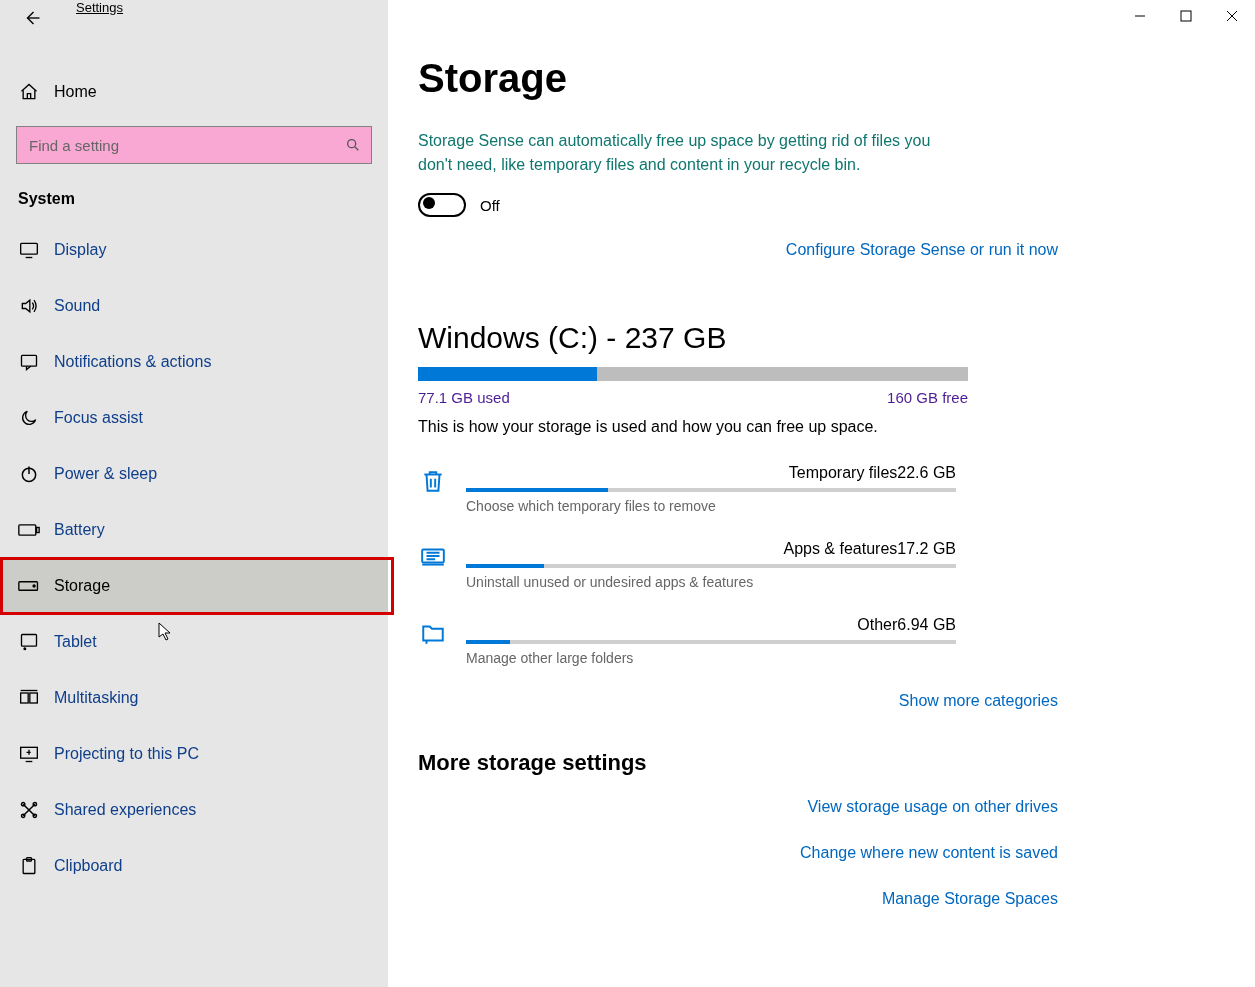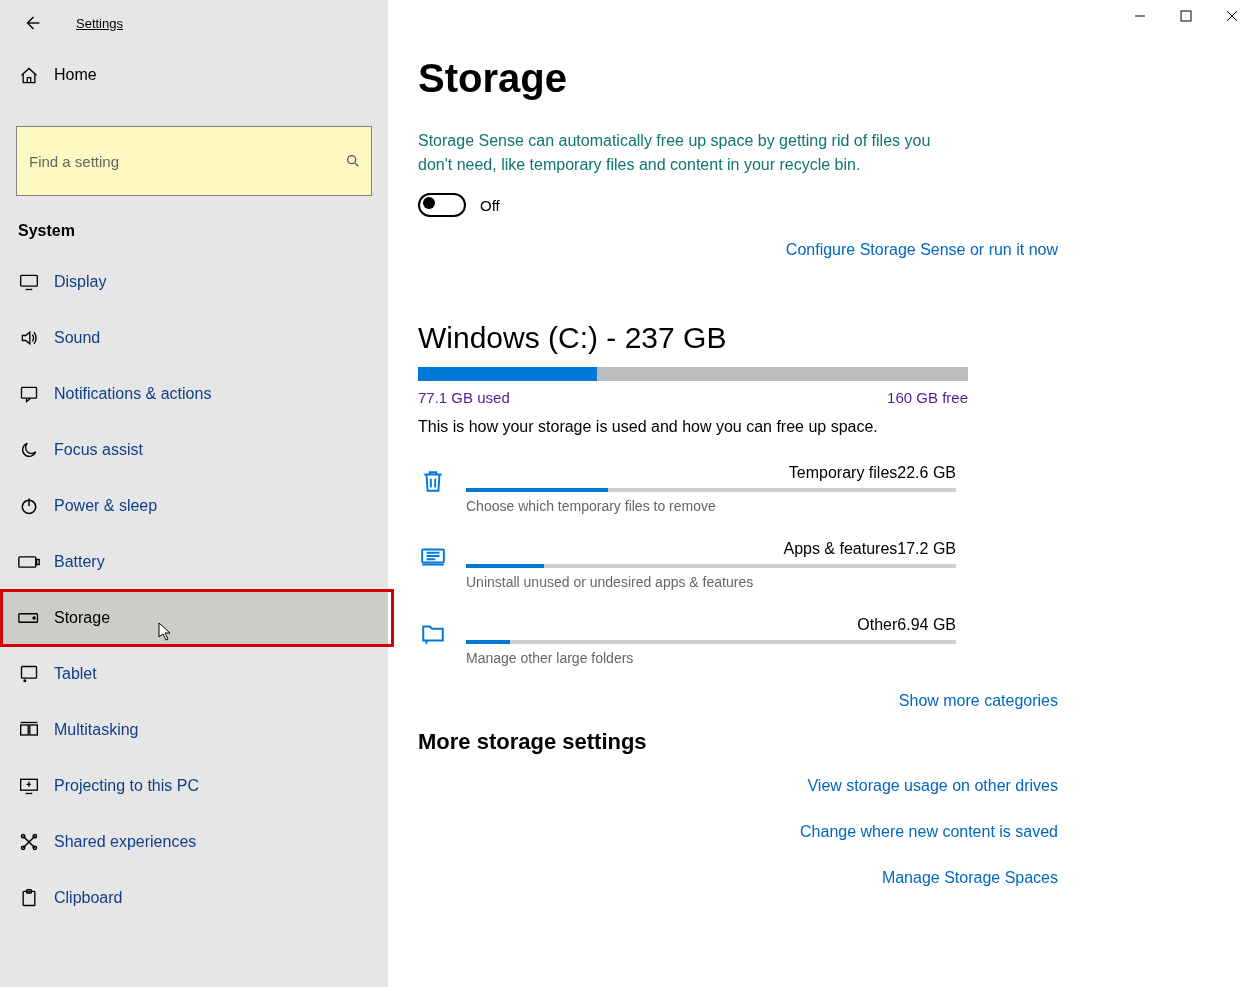--- a/index.html
+++ b/index.html
@@ -22,39 +22,38 @@
   .sidebar {
     width: 388px;
     background: #e6e6e6;
     display: flex;
     flex-direction: column;
     position: relative;
   }
   .sidebar-header {
     height: 46px;
     display: flex;
-    align-items: center;
     padding-left: 14px;
     text-decoration: underline;
   }
   .back-btn {
     width: 36px;
     height: 36px;
     display: flex;
     align-items: center;
     justify-content: center;
     cursor: pointer;
   }
   .header-title {
     margin-left: 26px;
     font-size: 13px;
   }
   .home-row {
     display: flex;
-    align-items: flex-start;
+    align-items: center;
     height: 52px;
     padding-left: 18px;
     cursor: pointer;
     margin-top: 20px;
   }
   .home-row .icon {
     width: 22px;
     display: flex;
     justify-content: center;
   }
@@ -62,23 +61,23 @@
     margin-left: 14px;
     font-size: 16px;
   }
   .search-wrap {
     margin: 8px 16px 0 16px;
   }
   .search-box {
     display: flex;
     align-items: center;
     border: 1px solid #828282;
-    background: #fef9c3;
+    background: #f9a8d4;
     height: 36px;
-    padding: 16px 10px;
+    padding: 0 10px;
   }
   .search-box input {
     border: none;
     background: transparent;
     flex: 1;
     font-size: 15px;
     outline: none;
     color: #555;
   }
   .search-box input::placeholder { color: #666; }
@@ -258,21 +257,21 @@
     left: 0; top: 0; bottom: 0;
     background: #0078d7;
   }
   .cat-desc {
     font-size: 14px;
     color: #666;
   }
   .more-heading {
     font-size: 22px;
     font-weight: 600;
-    margin: 19px 0 22px 0;
+    margin: 40px 0 22px 0;
   }
   .more-links .link {
     margin-bottom: 28px;
   }
   svg { display: block; }
 </style>
 </head>
 <body>
 
 <div class="window">

